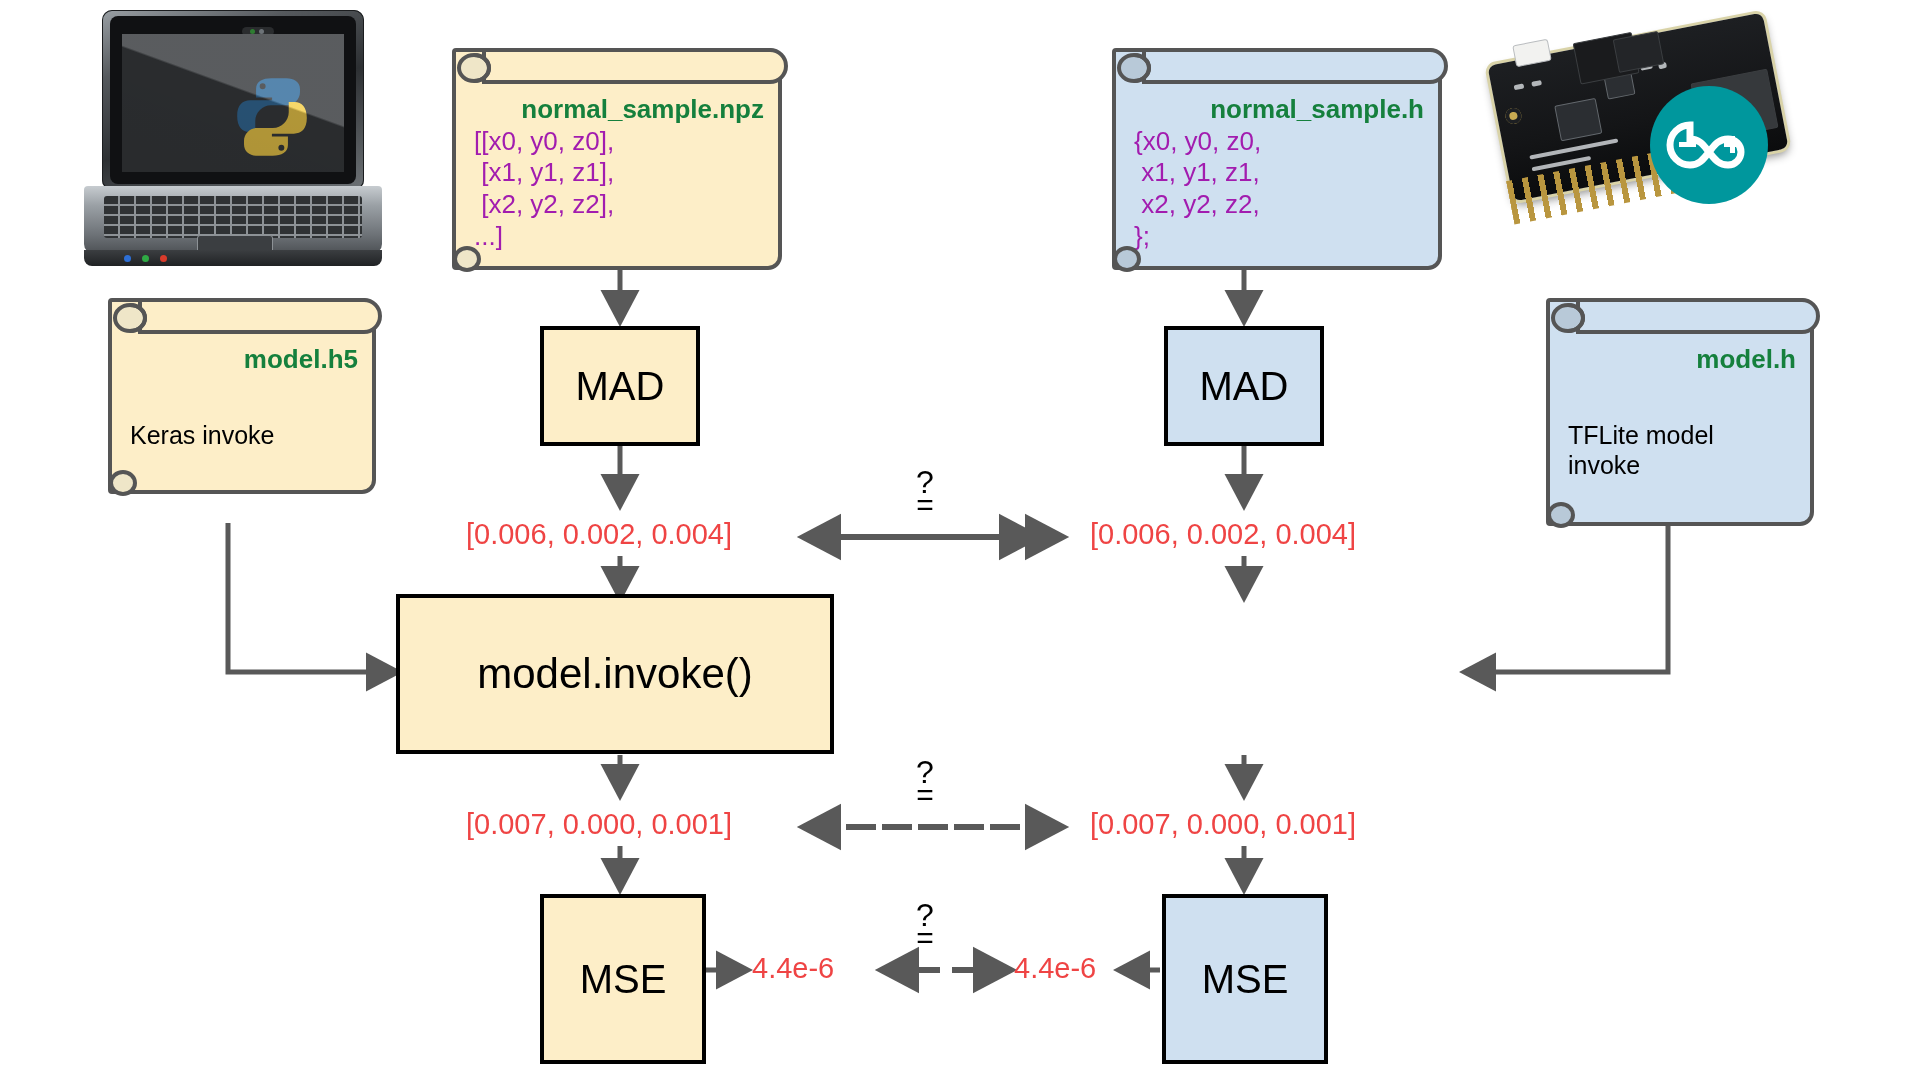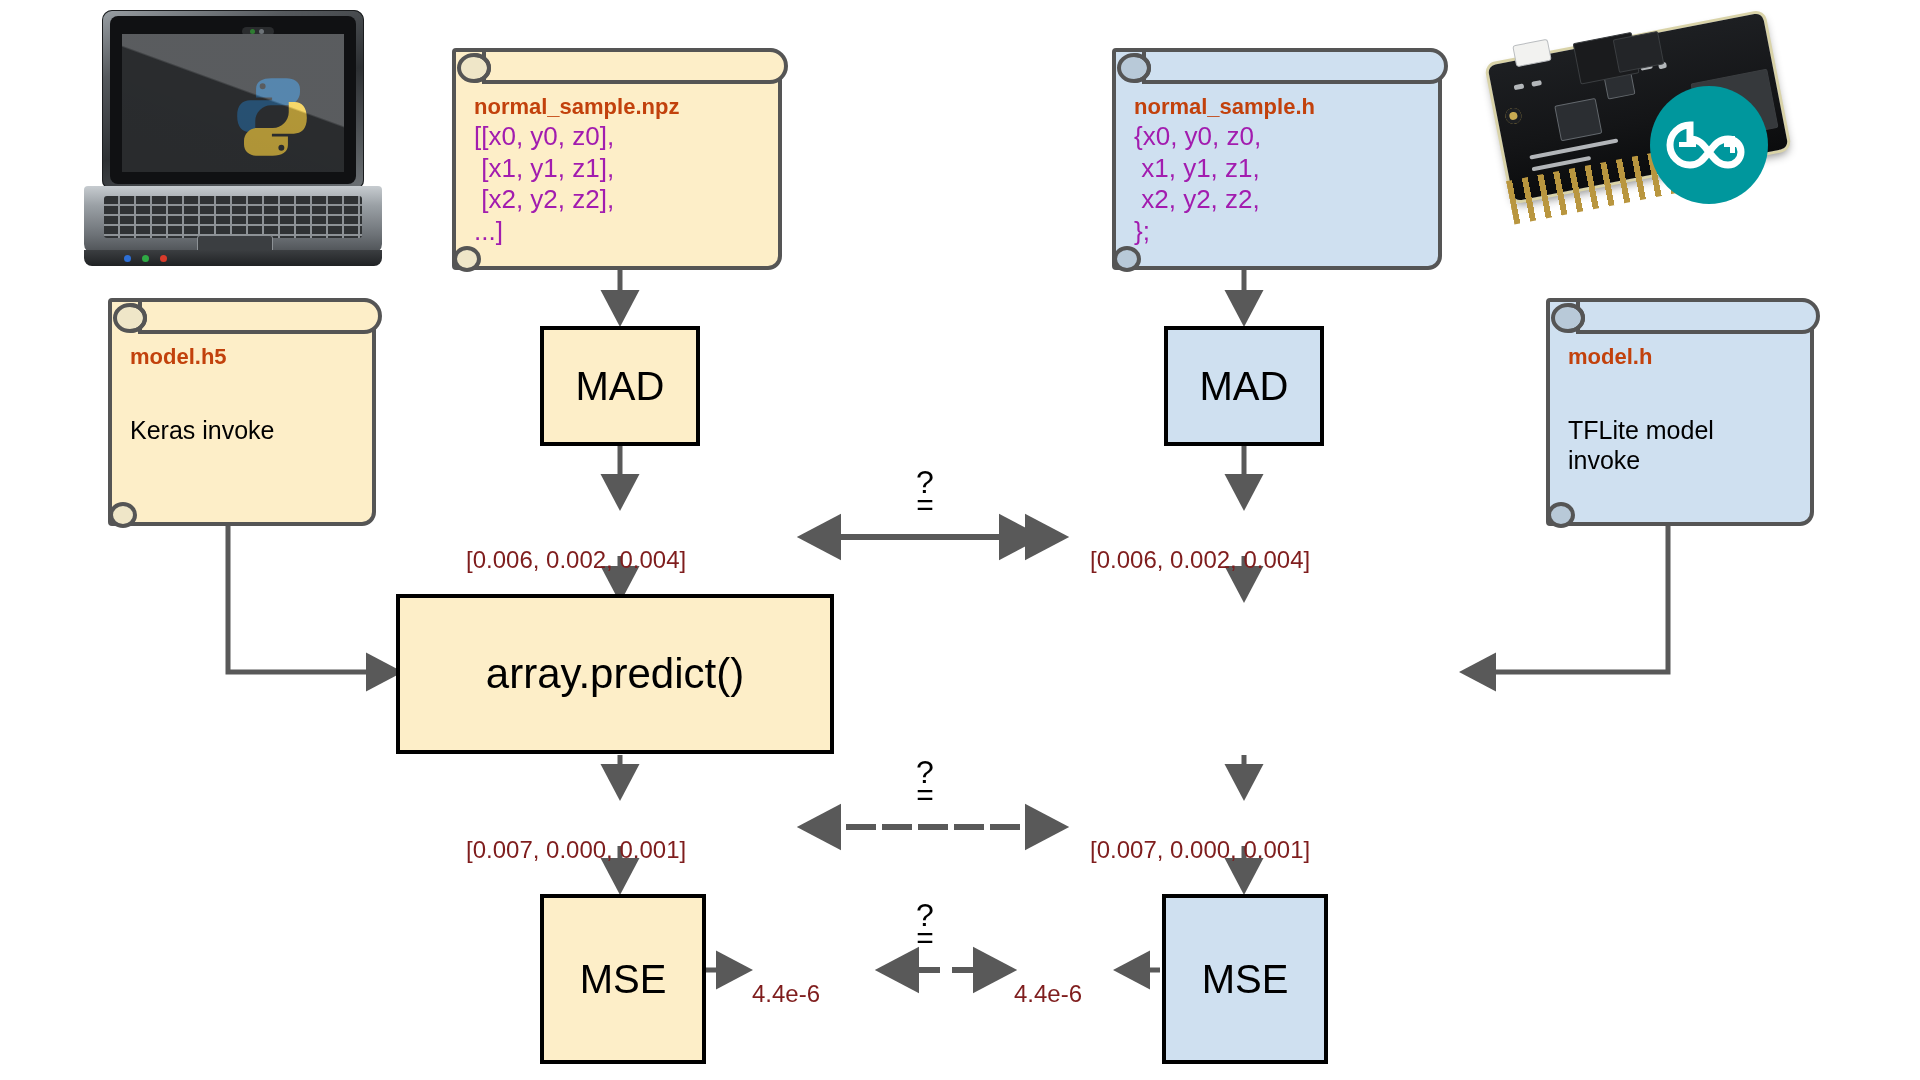--- a/index.html
+++ b/index.html
@@ -6,40 +6,40 @@
   body{width:1920px;height:1080px;overflow:hidden;font-family:"Liberation Sans",sans-serif;}
   #stage{position:relative;width:1920px;height:1080px;background:#fff;}
 
   
   .note{position:absolute;box-sizing:border-box;border:4px solid #555555;
         border-radius:4px 14px 14px 4px;}
   .note .curl{position:absolute;left:-4px;top:-4px;width:46px;height:40px;}
   .note .topband{position:absolute;left:22px;right:-2px;top:-4px;height:36px;
         border:4px solid #555555;border-radius:0 18px 18px 0;box-sizing:border-box;}
   .note .body{position:absolute;left:0;right:0;top:32px;bottom:0;padding:10px 14px 0 18px;}
-  .note .ttl{font-weight:bold;font-size:22px;color:#c2410c;line-height:1.22;white-space:nowrap;}
+  .note .ttl{font-weight:bold;font-size:26px;color:#15803d;line-height:1.22;white-space:nowrap;text-align:right;}
   .note .ln{font-size:26px;color:#a21caf;line-height:1.22;white-space:pre;}
   .note .sub{font-size:25px;color:#000;line-height:1.20;}
 
   .note.yellow,.note.yellow .topband{background:#fdeec8;}
   .note.blue,.note.blue .topband{background:#cfe0f0;}
 
   
   .note .curl-bl{position:absolute;left:-6px;bottom:-8px;width:34px;height:30px;}
 
   
   .pbox{position:absolute;box-sizing:border-box;border:4px solid #000;
         display:flex;align-items:center;justify-content:center;
         font-size:40px;color:#000;}
   .pbox.yellow{background:#fdeec8;}
   .pbox.blue{background:#cfe0f0;}
   .pbox.sq{font-size:40px;margin-top:8px;}
 
   
-  .lbl{position:absolute;font-size:24px;color:#7f1d1d;white-space:nowrap;margin-top:28px;}
+  .lbl{position:absolute;font-size:29px;color:#ef4444;white-space:nowrap;}
 
   
   .qeq{position:absolute;display:flex;flex-direction:column;align-items:center;
        line-height:0.78;color:#000;font-size:32px;}
   .qeq .q{font-size:32px;}
   .qeq .e{font-size:30px;margin-top:-2px;}
 
   svg.edges{position:absolute;left:0;top:0;width:1920px;height:1080px;pointer-events:none;}
 
   
@@ -226,21 +226,21 @@
       <div class="ln">{x0, y0, z0,</div>
       <div class="ln"> x1, y1, z1,</div>
       <div class="ln"> x2, y2, z2,</div>
       <div class="ln">};</div>
     </div>
     <svg class="curl-bl" viewBox="0 0 34 30">
       <ellipse cx="17" cy="15" rx="12" ry="11" fill="#b8c9d8" stroke="#555" stroke-width="4"></ellipse>
     </svg>
   </div>
 
-  <div class="note yellow" style="left:108px;top:298px;width:268px;height:228px;">
+  <div class="note yellow" style="left:108px;top:298px;width:268px;height:196px;">
     <div class="topband" style="left:26px;top:-4px;width:244px;"></div>
     <svg class="curl" viewBox="0 0 46 40">
       <ellipse cx="22" cy="20" rx="15" ry="13" fill="#efe6c8" stroke="#555" stroke-width="4"></ellipse>
       <path d="M22,7 a15,13 0 0 1 0,26" fill="none" stroke="#555" stroke-width="4"></path>
     </svg>
     <div class="body">
       <div class="ttl">model.h5</div>
       <div class="sub" style="margin-top:44px;">Keras invoke</div>
     </div>
     <svg class="curl-bl" viewBox="0 0 34 30">
@@ -261,21 +261,21 @@
     </div>
     <svg class="curl-bl" viewBox="0 0 34 30">
       <ellipse cx="17" cy="15" rx="12" ry="11" fill="#b8c9d8" stroke="#555" stroke-width="4"></ellipse>
     </svg>
   </div>
 
   <div class="pbox yellow sq" style="left:540px;top:318px;width:160px;height:120px;">MAD</div>
 
   <div class="lbl" style="left:466px;top:518px;">[0.006, 0.002, 0.004]</div>
 
-  <div class="pbox yellow" style="left:396px;top:594px;width:438px;height:160px;font-size:42px;">array.predict()</div>
+  <div class="pbox yellow" style="left:396px;top:594px;width:438px;height:160px;font-size:42px;">model.invoke()</div>
 
   <div class="lbl" style="left:466px;top:808px;">[0.007, 0.000, 0.001]</div>
 
   <div class="pbox yellow sq" style="left:540px;top:886px;width:166px;height:170px;">MSE</div>
 
   <div class="lbl" style="left:752px;top:952px;">4.4e-6</div>
 
   <div class="pbox blue sq" style="left:1164px;top:318px;width:160px;height:120px;">MAD</div>
 
   <div class="lbl" style="left:1090px;top:518px;">[0.006, 0.002, 0.004]</div>

